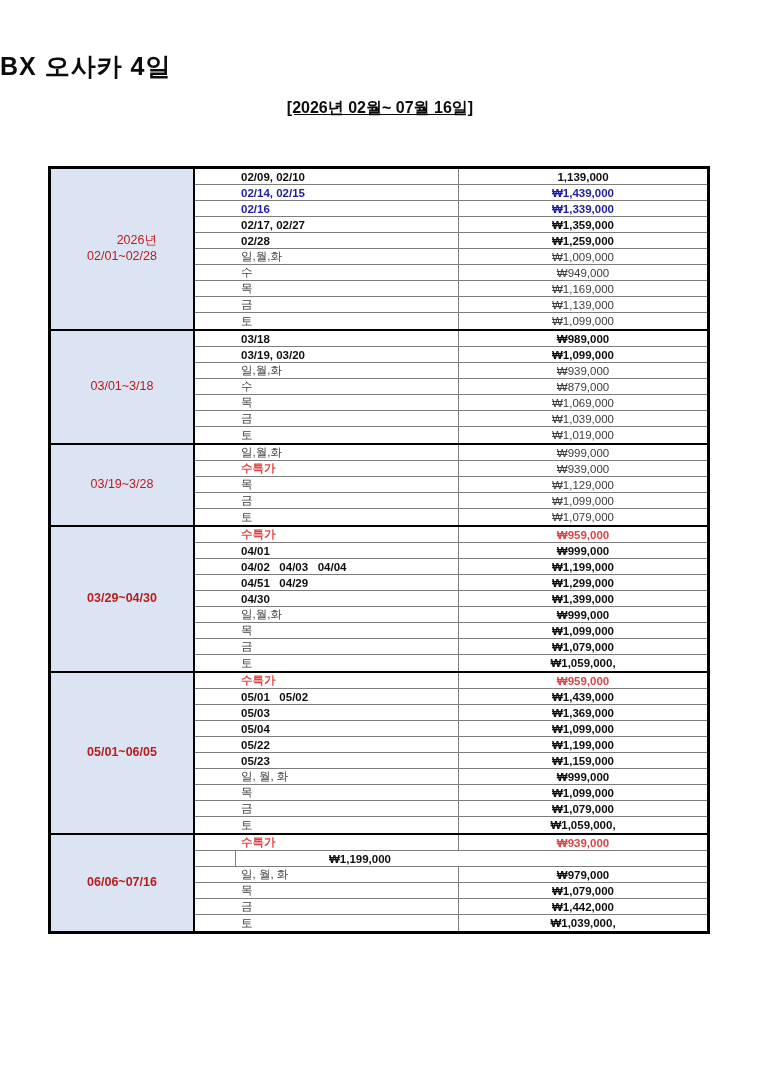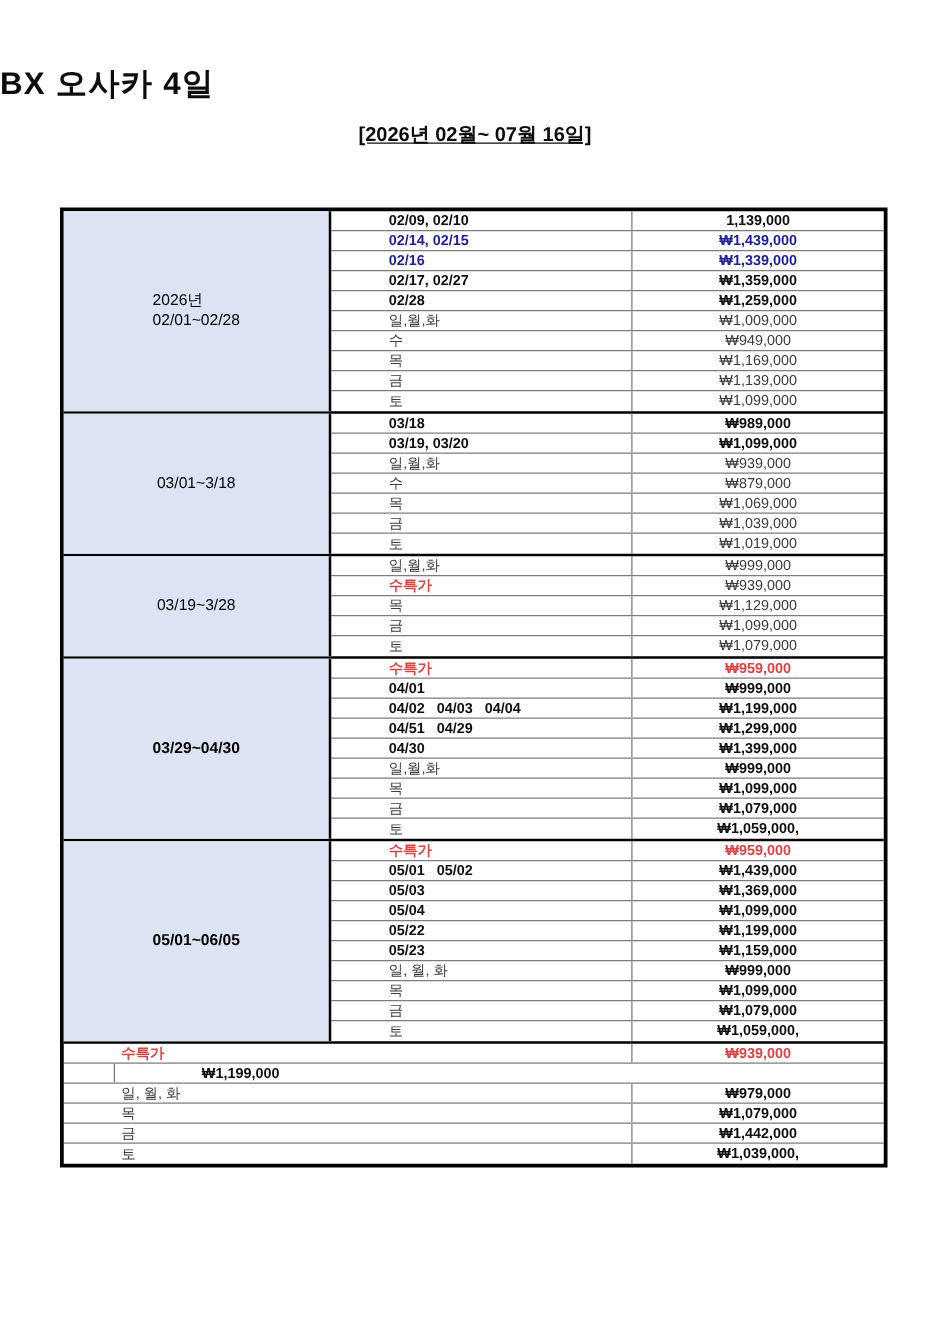--- a/index.html
+++ b/index.html
@@ -27,27 +27,27 @@
     box-sizing:border-box;
     border:3px solid #000;
     background:#fff;
   }
   .block{
     display:flex;
     border-top:2px solid #000;
   }
   .block:first-child{border-top:none;}
   .period-cell{
-    width:214px;
+    width:144px;
     box-sizing:border-box;
     border-right:2px solid #000;
     background:#dce4f3;
     display:flex;align-items:center;justify-content:center;
-    text-align:left;
-    font-size:12.5px;color:#000000;
+    text-align:right;
+    font-size:12.5px;color:#b91c1c;
     white-space:pre-line;
     line-height:1.25;
   }
   .period-cell.p-bold{font-weight:700;}
   .rows{flex:1;display:flex;flex-direction:column;}
   .price-row{
     display:flex;
     height:16px;
     box-sizing:border-box;
     border-bottom:1px solid #7d7d7d;
@@ -56,21 +56,21 @@
   .price-row:last-child{border-bottom:none;}
   .label-cell{
     flex:1;
     display:flex;align-items:center;
     padding-left:6px;
     font-size:11.5px;
     white-space:pre;
     overflow:hidden;
   }
   .price-cell{
-    width:202px;
+    width:249px;
     box-sizing:border-box;
     border-left:1px solid #7d7d7d;
     display:flex;align-items:center;justify-content:center;
     font-size:11.5px;
     white-space:pre;
   }
   .st-bold{font-weight:700;color:#0f0f0f;}
   .st-regular{font-weight:400;color:#3c3c3c;}
   .st-blue{font-weight:700;color:#1d1d9e;}
   .st-red{font-weight:700;color:#e04343;}
@@ -307,20 +307,21 @@
   </div>
 
   <div class="price-row">
     <div class="label-cell st-regular">토</div>
     <div class="price-cell st-bold">₩1,059,000,</div>
   </div>
 </div>
   </div>
 
   <div class="block">
+    <div class="period-cell p-bold">06/06~07/16</div>
     <div class="rows">
   <div class="price-row">
     <div class="label-cell st-red">수특가</div>
     <div class="price-cell st-red">₩939,000</div>
   </div>
 
   <div class="price-row">
     <div class="price-cell st-bold">₩1,199,000</div>
   </div>
 

